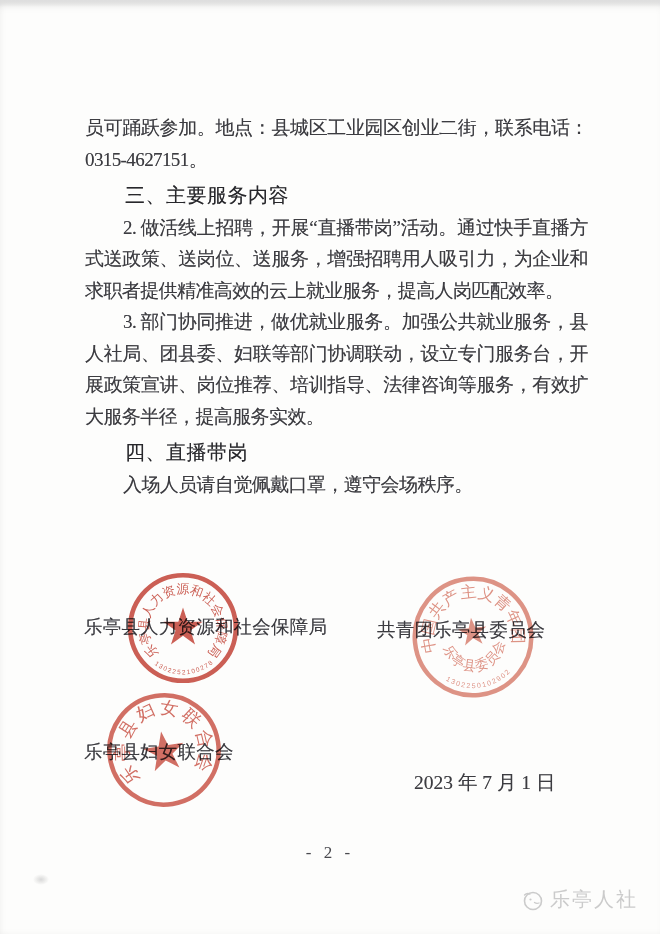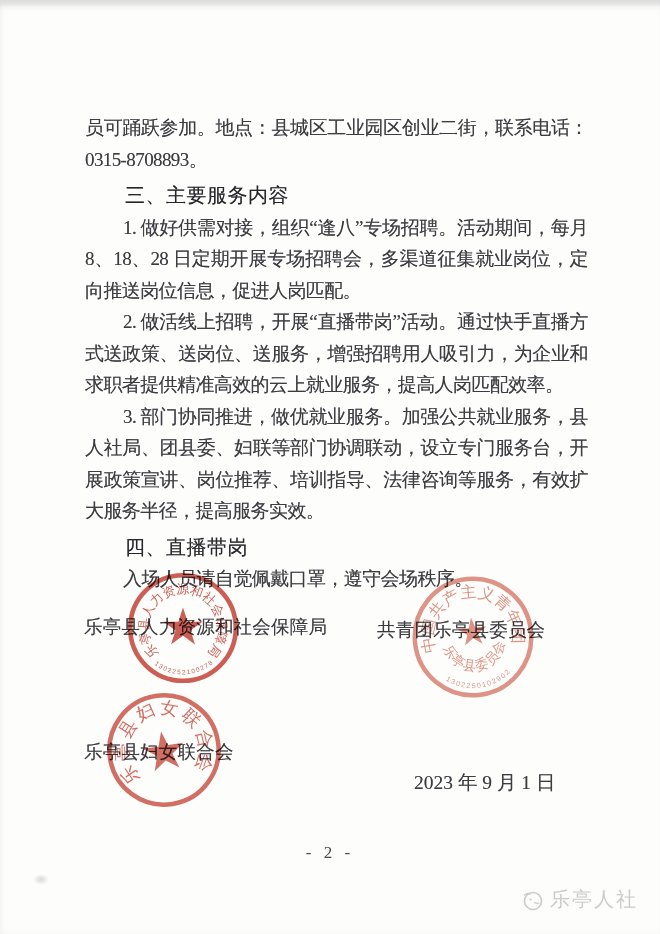--- a/index.html
+++ b/index.html
@@ -97,33 +97,32 @@
     filter: blur(.4px);
   }
 </style>
 </head>
 <body>
 
 <div class="scan-page">
   <div class="edge-top"></div>
 
   <div class="body-text">
-    <p>员可踊跃参加。地点：县城区工业园区创业二街，联系电话：0315-8708893。</p>
+    <p>员可踊跃参加。地点：县城区工业园区创业二街，联系电话：0315-4627151。</p>
     <div class="sec-heading">三、主要服务内容</div>
-    <p class="para-indent">1. 做好供需对接，组织“逢八”专场招聘。活动期间，每月8、18、28 日定期开展专场招聘会，多渠道征集就业岗位，定向推送岗位信息，促进人岗匹配。</p>
     <p class="para-indent">2. 做活线上招聘，开展“直播带岗”活动。通过快手直播方式送政策、送岗位、送服务，增强招聘用人吸引力，为企业和求职者提供精准高效的云上就业服务，提高人岗匹配效率。</p>
     <p class="para-indent">3. 部门协同推进，做优就业服务。加强公共就业服务，县人社局、团县委、妇联等部门协调联动，设立专门服务台，开展政策宣讲、岗位推荐、培训指导、法律咨询等服务，有效扩大服务半径，提高服务实效。</p>
     <div class="sec-heading">四、直播带岗</div>
     <p class="para-indent">入场人员请自觉佩戴口罩，遵守会场秩序。</p>
   </div>
 
   <div class="sig-name sig-name-left">乐亭县人力资源和社会保障局</div>
   <div class="sig-name sig-name-right">共青团乐亭县委员会</div>
   <div class="sig-name sig-name-bottom">乐亭县妇女联合会</div>
-  <div class="doc-date">2023 年 9 月 1 日</div>
+  <div class="doc-date">2023 年 7 月 1 日</div>
 
   <div class="seal seal-hr">
     <svg viewBox="0 0 200 200" width="134" height="116">
       <defs>
         <path id="s1ring" d="M 100,160 a 60,60 0 1,1 0,-120 a 60,60 0 1,1 0,120" fill="none"></path>
         <path id="s1code" d="M 20,100 a 80,80 0 0,0 160,0" fill="none"></path>
       </defs>
       <circle cx="100" cy="100" r="91" fill="none" stroke="#c64a3e" stroke-width="8"></circle>
       <polygon fill="#c64a3e" points="0,-30 6.76,-9.3 28.53,-9.27 10.94,3.55 17.63,24.27 0,11.5 -17.63,24.27 -10.94,3.55 -28.53,-9.27 -6.76,-9.3" transform="translate(100,100) scale(1.18)"></polygon>
       <text fill="#c64a3e" font-size="22" letter-spacing="0">

